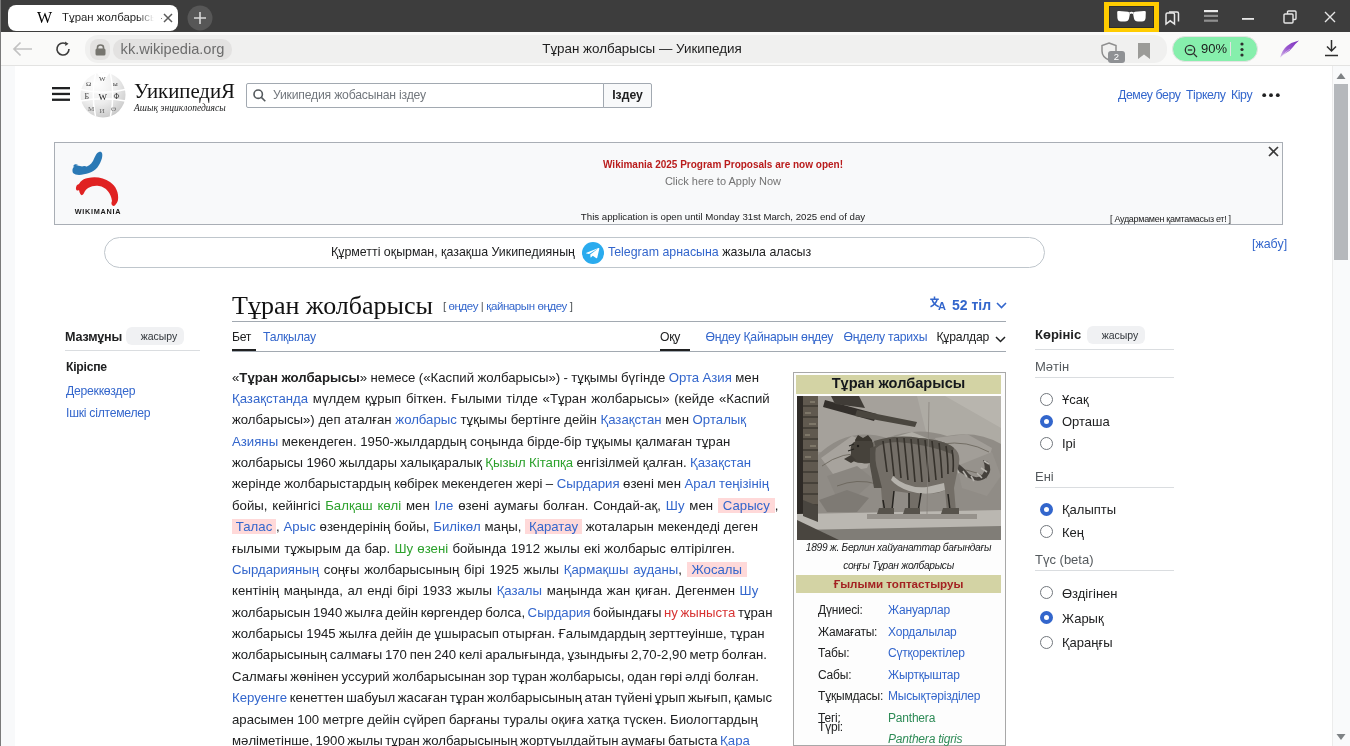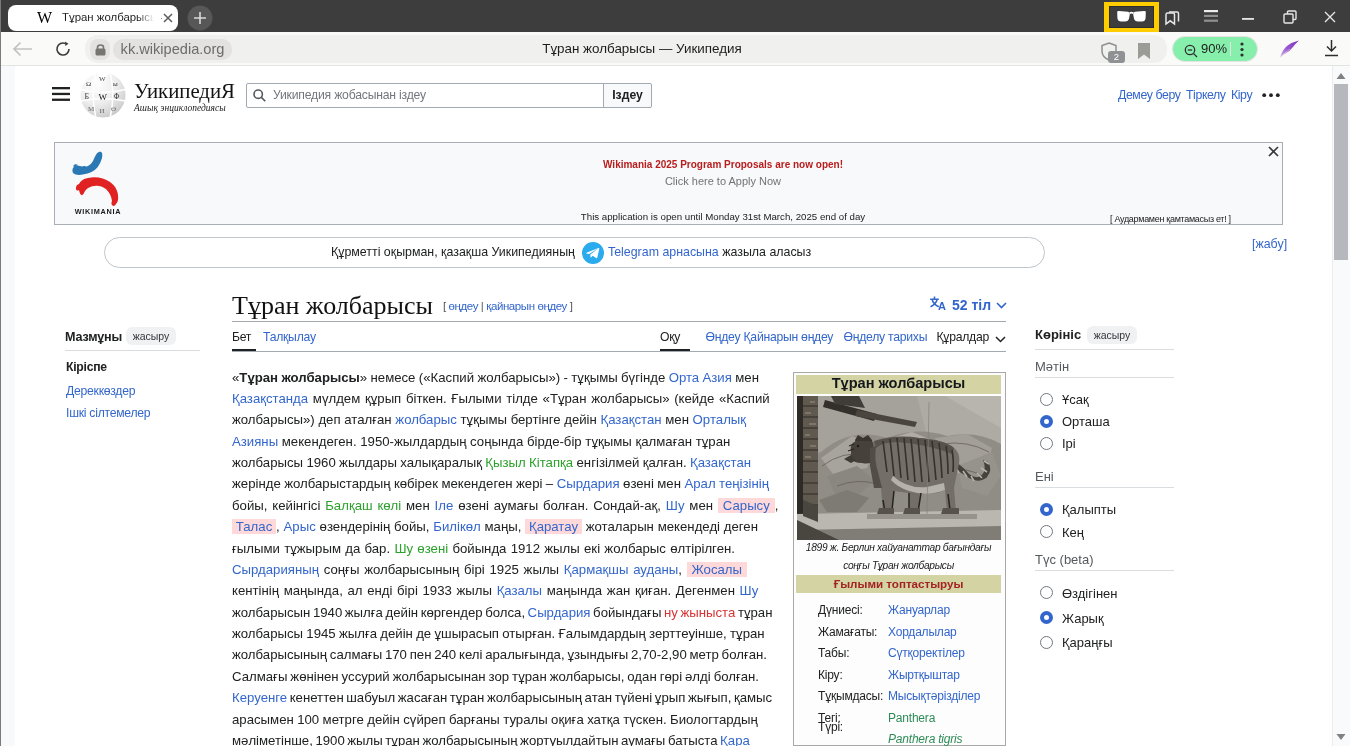--- a/index.html
+++ b/index.html
@@ -37,21 +37,21 @@
 #h1row{position:absolute;left:232px;top:291px;font-family:"Liberation Serif",serif;font-size:26px;color:#111;}
 #titleline{position:absolute;left:232px;top:321px;width:774px;height:1px;background:#a2a9b1;}
 #tabsline{position:absolute;left:232px;top:351px;width:774px;height:1px;background:#a2a9b1;}
 .vtab{position:absolute;top:330px;font-size:12.2px;letter-spacing:-0.25px;white-space:nowrap;}
 .blue{color:#3366cc;text-decoration:none;}
 .green{color:#2ca12c;text-decoration:none;}
 .redl{color:#d73333;text-decoration:none;}
 .pinkl{background:#ffd9d9;color:#3366cc;text-decoration:none;}
 
 .tocitem{position:absolute;left:66px;font-size:12.2px;letter-spacing:-0.25px;white-space:nowrap;}
-.hidebtn{position:absolute;background:#f0f1f3;border-radius:6px;font-size:10.5px;color:#32373c;text-align:center;}
+.hidebtn{position:absolute;background:#f0f1f3;border-radius:6px;font-size:10.5px;color:#32373c;text-align:center;padding-left:8px;}
 
 .applabel{position:absolute;left:1035px;font-size:13px;color:#54595d;}
 .appdiv{position:absolute;left:1035px;width:139px;height:1px;background:#dadde0;}
 .radio{position:absolute;left:1040px;width:13px;height:13px;border-radius:50%;box-sizing:border-box;border:1.6px solid #72777d;background:#fff;}
 .radio.sel{border:4.4px solid #36c;}
 .rlabel{position:absolute;left:1062px;font-size:13px;color:#202122;white-space:nowrap;}
 
 #bodytext{position:absolute;left:232px;top:366.5px;width:600px;font-size:13.2px;line-height:21.37px;color:#202122;white-space:nowrap;}
 
 #infobox{position:absolute;left:793px;top:372px;width:213px;background:#fdfdfd;border:1px solid #a8a8a8;box-sizing:border-box;}
@@ -393,21 +393,21 @@
     <rect x="70" y="118" width="110" height="5" fill="#96928c"></rect>
   </svg>
   <div id="ibcap">1899 ж. Берлин хайуанаттар бағындағы<br>соңғы Тұран жолбарысы</div>
   <div id="ibsci">Ғылыми топтастыруы</div>
   <div class="ibl" style="top:231px;">Дүниесі:</div>
       <div class="ibv blue" style="top:231px;">Жануарлар</div>
   <div class="ibl" style="top:252.5px;">Жамағаты:</div>
       <div class="ibv blue" style="top:252.5px;">Хордалылар</div>
   <div class="ibl" style="top:274px;">Табы:</div>
       <div class="ibv blue" style="top:274px;">Сүтқоректілер</div>
-  <div class="ibl" style="top:295.5px;">Кіру:</div>
+  <div class="ibl" style="top:295.5px;">Сабы:</div>
       <div class="ibv blue" style="top:295.5px;">Жыртқыштар</div>
   <div class="ibl" style="top:317px;">Тұқымдасы:</div>
       <div class="ibv blue" style="top:317px;">Мысықтәрізділер</div>
   <div class="ibl" style="top:338.5px;">Тегі:</div>
       <div class="ibv" style="top:338.5px;color:#2e8b57;">Panthera</div>
   <div class="ibl" style="top:348px;">Түрі:</div>
       <div class="ibv" style="top:360px;font-style:italic;color:#2e8b57;">Panthera tigris</div>
   </div>
 </div>
 

